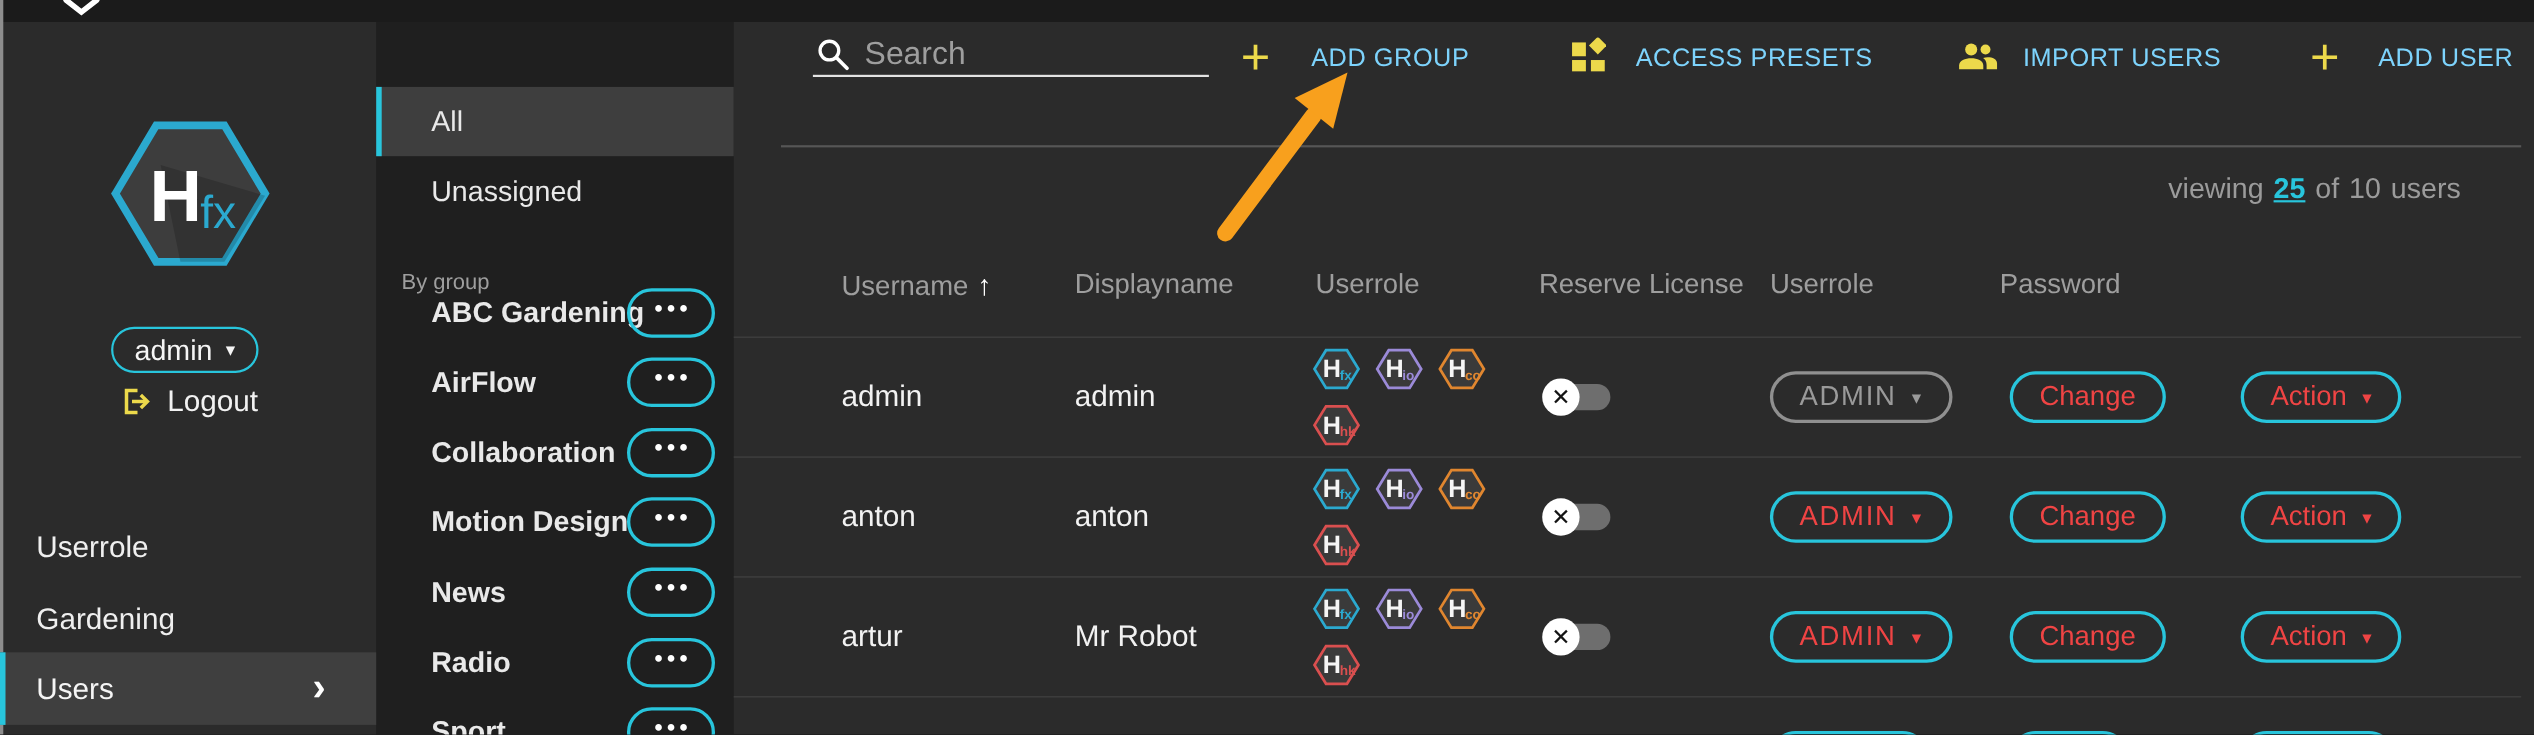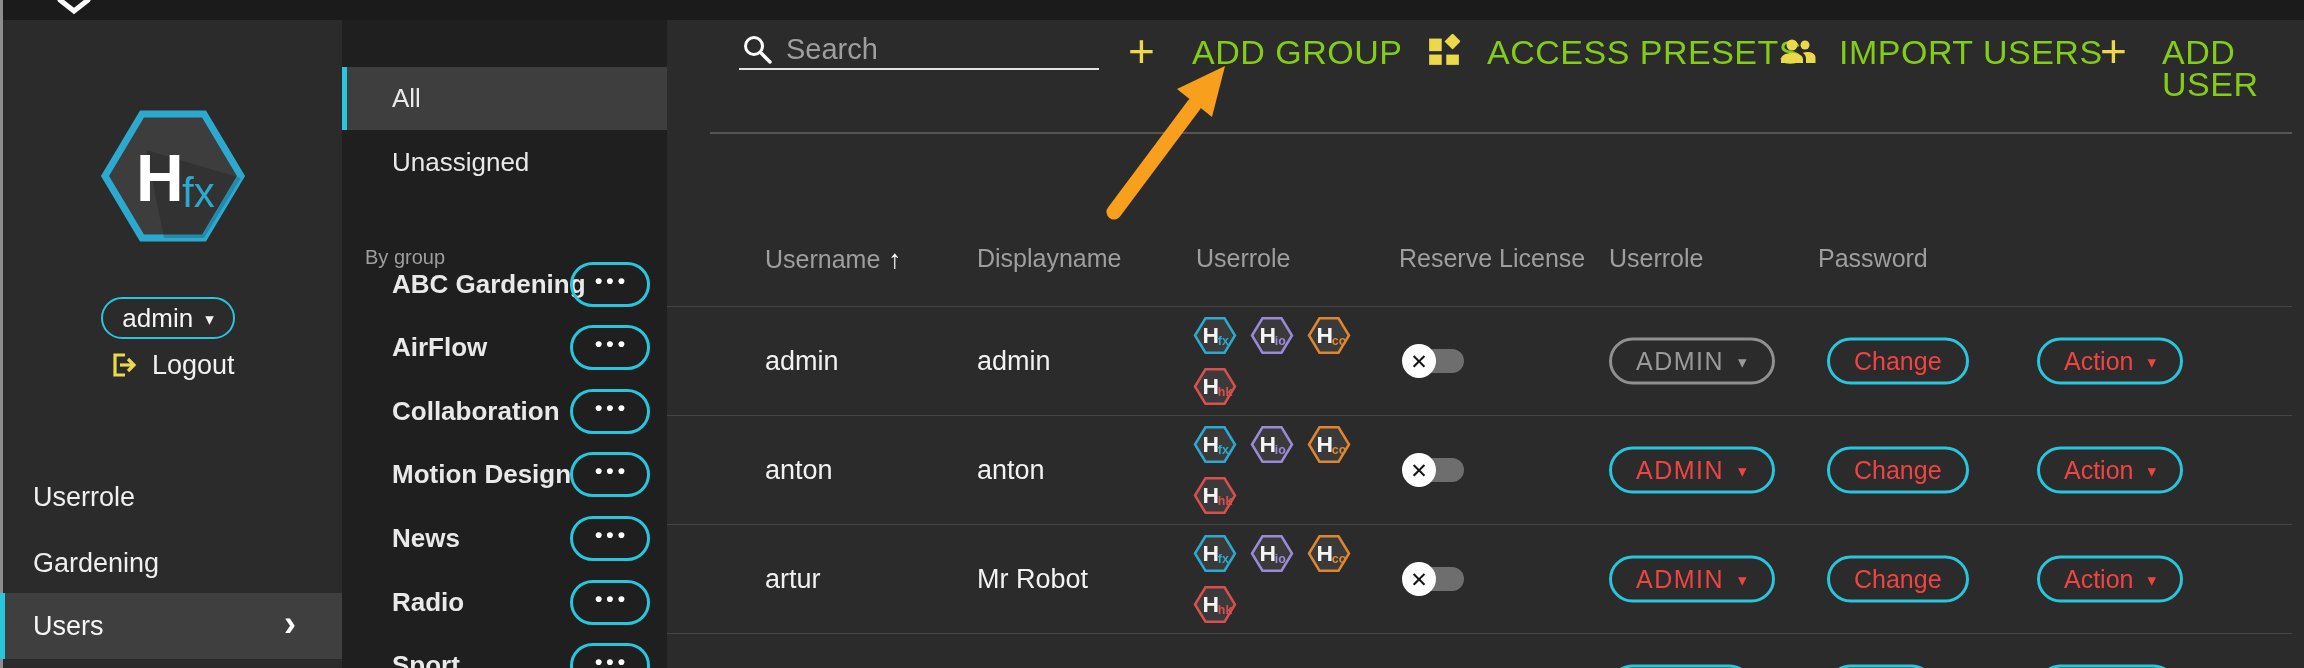--- a/index.html
+++ b/index.html
@@ -15,32 +15,32 @@
   .nav-item{position:absolute;left:33px;height:40px;line-height:40px;font-size:27px;color:#efefef;cursor:pointer;}
   #users-row{left:0;top:593px;width:342px;height:66px;background:#3f3f3f;border-left:5px solid #28c5dc;box-sizing:border-box;z-index:7;cursor:pointer;}
   #users-row .lbl{position:absolute;left:28px;top:0;height:66px;line-height:66px;font-size:27px;color:#f5f5f5;}
   #users-row .chev{position:absolute;right:46px;top:0;height:66px;line-height:62px;font-size:36px;color:#fff;font-weight:bold;}
   #admin-pill{left:101px;top:297px;width:134px;height:42px;border:2.5px solid #28c5dc;border-radius:22px;
       box-sizing:border-box;display:flex;align-items:center;justify-content:center;gap:12px;font-size:26px;color:#f5f5f5;cursor:pointer;}
   #admin-pill .caret{font-size:17px;padding-top:2px;}
   #logout{left:108px;top:350px;display:flex;align-items:flex-start;gap:14px;cursor:pointer;}
   #logout .lbl{font-size:27px;color:#f2f2f2;}
   
-  .gp-row{position:absolute;left:0;width:325px;height:63px;cursor:pointer;}
+  .gp-row{position:absolute;left:0;width:325px;height:63px;cursor:pointer;margin-top:12px;}
   .gp-row .lbl{position:absolute;left:50px;top:0;height:63px;line-height:63px;font-size:26px;color:#e9e9e9;}
   .gp-row.sel{background:#3e3e3e;border-left:5px solid #28c5dc;box-sizing:border-box;}
   .gp-row.sel .lbl{left:45px;}
   #by-group{left:23px;top:226px;font-size:20px;color:#9e9e9e;}
   .grp-row{position:absolute;left:0;width:325px;height:63px;font-weight:bold;}
   .grp-row .lbl{position:absolute;left:50px;top:0;height:63px;line-height:63px;font-size:26px;color:#e9e9e9;}
   .gpill{position:absolute;right:17px;top:9px;width:80px;height:45px;border:3.5px solid #28c5dc;border-radius:23px;
       box-sizing:border-box;display:flex;align-items:center;justify-content:center;cursor:pointer;}
   .gpill .dots{color:#fff;font-size:21px;letter-spacing:4px;padding-left:4px;line-height:1;margin-top:-8px;}
   
-  .tb-label{position:absolute;top:36px;height:32px;line-height:32px;font-size:34px;color:#84cc16;letter-spacing:0.5px;cursor:pointer;}
+  .tb-label{position:absolute;top:36px;height:32px;line-height:32px;font-size:23px;color:#7dd3fc;letter-spacing:0.5px;cursor:pointer;}
   .plus{position:absolute;top:28px;font-size:46px;font-weight:normal;color:#ecd94b;line-height:46px;cursor:pointer;}
   #search-underline{left:739px;top:68px;width:360px;height:2px;background:#e3e3e3;}
   #search-input{position:absolute;left:784px;top:26px;width:300px;height:44px;background:transparent;border:none;outline:none;
       color:#e8e8e8;font-size:29px;font-family:"Liberation Sans","DejaVu Sans",sans-serif;}
   #search-input::placeholder{color:#9e9e9e;}
   #toolbar-divider{left:710px;top:132px;width:1582px;height:2px;background:#565656;}
   
   #viewing{left:1900px;top:156px;width:337px;display:flex;justify-content:flex-end;gap:9px;font-size:26px;color:#9b9b9b;}
   #viewing .count{color:#28c5dc;font-weight:bold;text-decoration:underline;cursor:pointer;}
   
@@ -207,20 +207,27 @@
   <div class="plus" style="left:2100px">+</div>
   <div class="tb-label" style="left:2162px">ADD USER</div>
 
   <div class="abs" id="toolbar-divider"></div>
 
   <svg class="abs" style="left:1100px;top:60px;z-index:9" width="135" height="160" viewBox="0 0 135 160">
     <line x1="14" y1="152" x2="94" y2="45" stroke="#f8a01d" stroke-width="15" stroke-linecap="round"></line>
     <polygon points="125,6 112,57 77,29" fill="#f8a01d"></polygon>
   </svg>
 
+  <div class="abs" id="viewing">
+    <span>viewing</span>
+    <span class="count">25</span>
+    <span>of</span>
+    <span>10</span>
+    <span>users</span>
+  </div>
 
   <div class="th" style="left:765px">
     <span>Username</span><span class="sort">↑</span>
   </div>
   <div class="th" style="left:977px">Displayname</div>
   <div class="th" style="left:1196px">Userrole</div>
   <div class="th" style="left:1399px">Reserve License</div>
   <div class="th" style="left:1609px">Userrole</div>
   <div class="th" style="left:1818px">Password</div>
 

